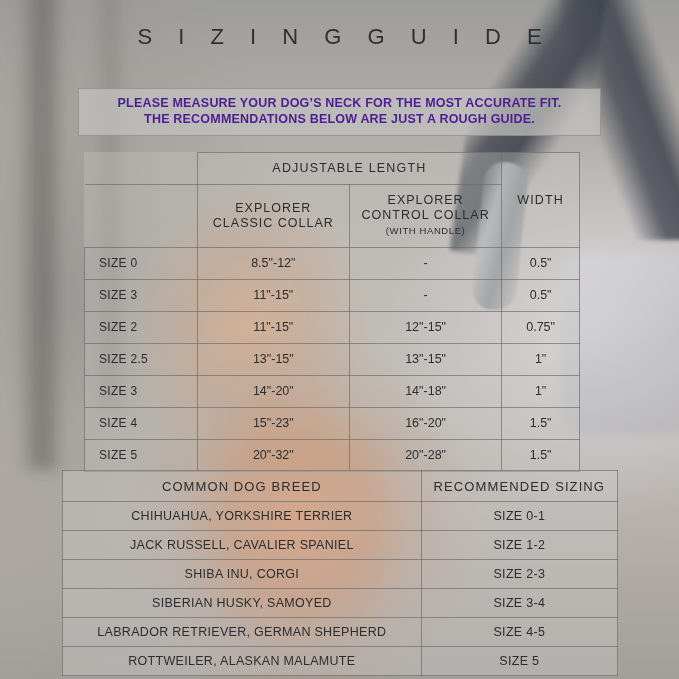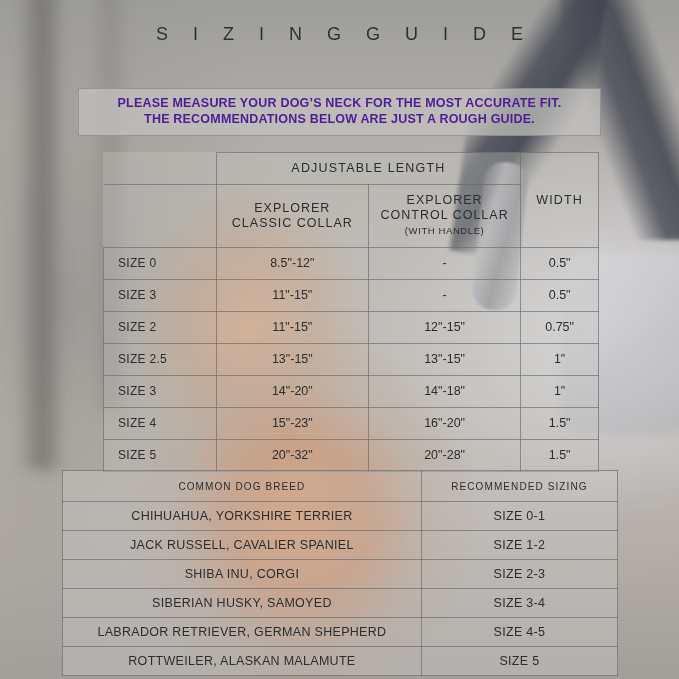--- a/index.html
+++ b/index.html
@@ -83,21 +83,21 @@
     background: rgba(226,224,220,0.18);
   }
 
   
   .title {
     position: absolute;
     top: 24px;
     left: 0;
     width: 679px;
     text-align: center;
-    font-size: 18px;
+    font-size: 22px;
     letter-spacing: 10px;
     color: #2f3033;
     font-weight: 400;
     text-indent: 10px;
   }
 
   
   .note {
     position: absolute;
     left: 78px;
@@ -123,21 +123,21 @@
     line-height: 16px;
   }
 
   
   table {
     border-collapse: collapse;
     position: absolute;
     color: #2c2d2f;
   }
   .size-table {
-    left: 103px;
+    left: 84px;
     top: 152px;
     width: 496px;
     background: rgba(200,198,194,0.34);
   }
   .size-table th, .size-table td {
     border: 1px solid rgba(105,105,105,0.65);
     text-align: center;
     font-weight: normal;
     font-size: 12.5px;
     padding: 0;
@@ -178,21 +178,21 @@
   .breed-table th, .breed-table td {
     border: 1px solid rgba(105,105,105,0.65);
     text-align: center;
     font-weight: normal;
     font-size: 12.5px;
     height: 28px;
     padding: 0;
     letter-spacing: 0.3px;
   }
   .breed-table th {
-    font-size: 10px;
+    font-size: 13px;
     letter-spacing: 1.1px;
     height: 30px;
   }
   .breed-table .col-breed { width: 360px; }
   .breed-table .col-size { width: 196px; border-radius: 9px; }
 </style>
 </head>
 <body>
 
 <div class="page">

